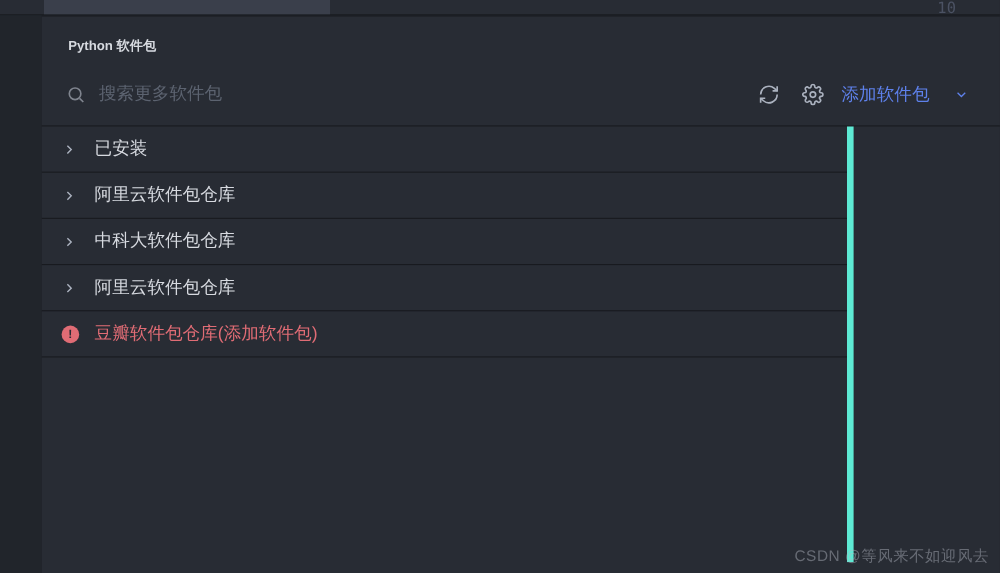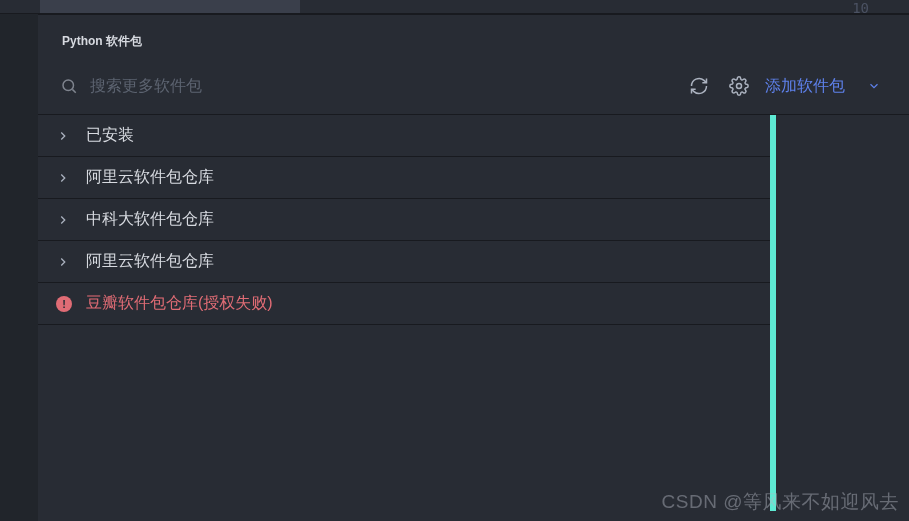--- a/index.html
+++ b/index.html
@@ -133,21 +133,21 @@
       font-size: 11px;
     }
     .side-area {
       flex: 1;
     }
     .watermark {
       position: absolute;
       right: 10px;
       bottom: 6px;
       color: rgba(180, 185, 195, 0.45);
-      font-size: 19px;
+      font-size: 14px;
       letter-spacing: 0.5px;
     }
     .left-gutter {
       position: absolute;
       left: 0;
       top: 14px;
       width: 38px;
       bottom: 0;
       background: #21252b;
     }
@@ -226,20 +226,20 @@
             <svg width="14" height="14" viewBox="0 0 24 24" fill="none" stroke="currentColor" stroke-width="2.2">
               <polyline points="9 6 15 12 9 18"></polyline>
             </svg>
           </span>
           <span class="repo-label">阿里云软件包仓库</span>
         </div>
         <div class="repo-item error-item">
           <span>
             <div class="error-icon">!</div>
           </span>
-          <span class="repo-label">豆瓣软件包仓库(授权失败)</span>
+          <span class="repo-label">豆瓣软件包仓库(添加软件包)</span>
         </div>
       </div>
     <div class="side-area"></div>
   </div>
 </div>
 
 <div class="watermark">CSDN @等风来不如迎风去</div>
 
 </body></html>

